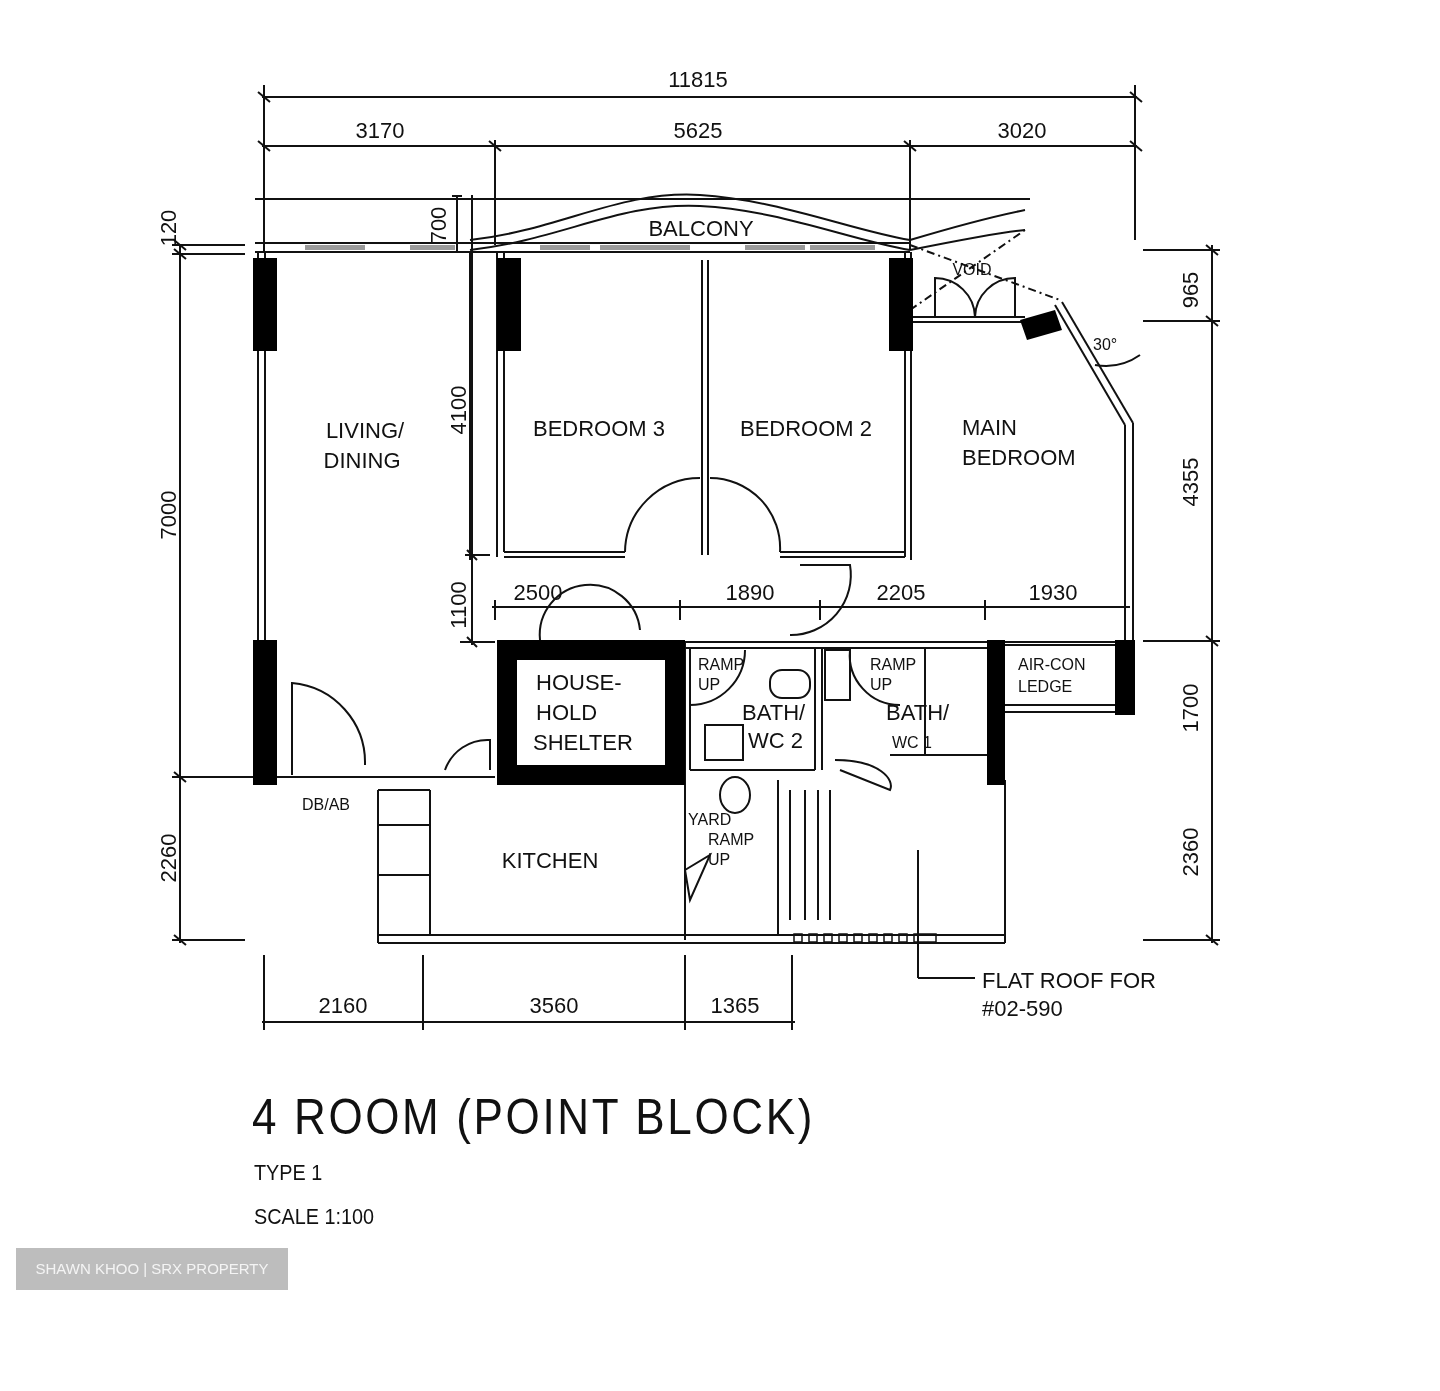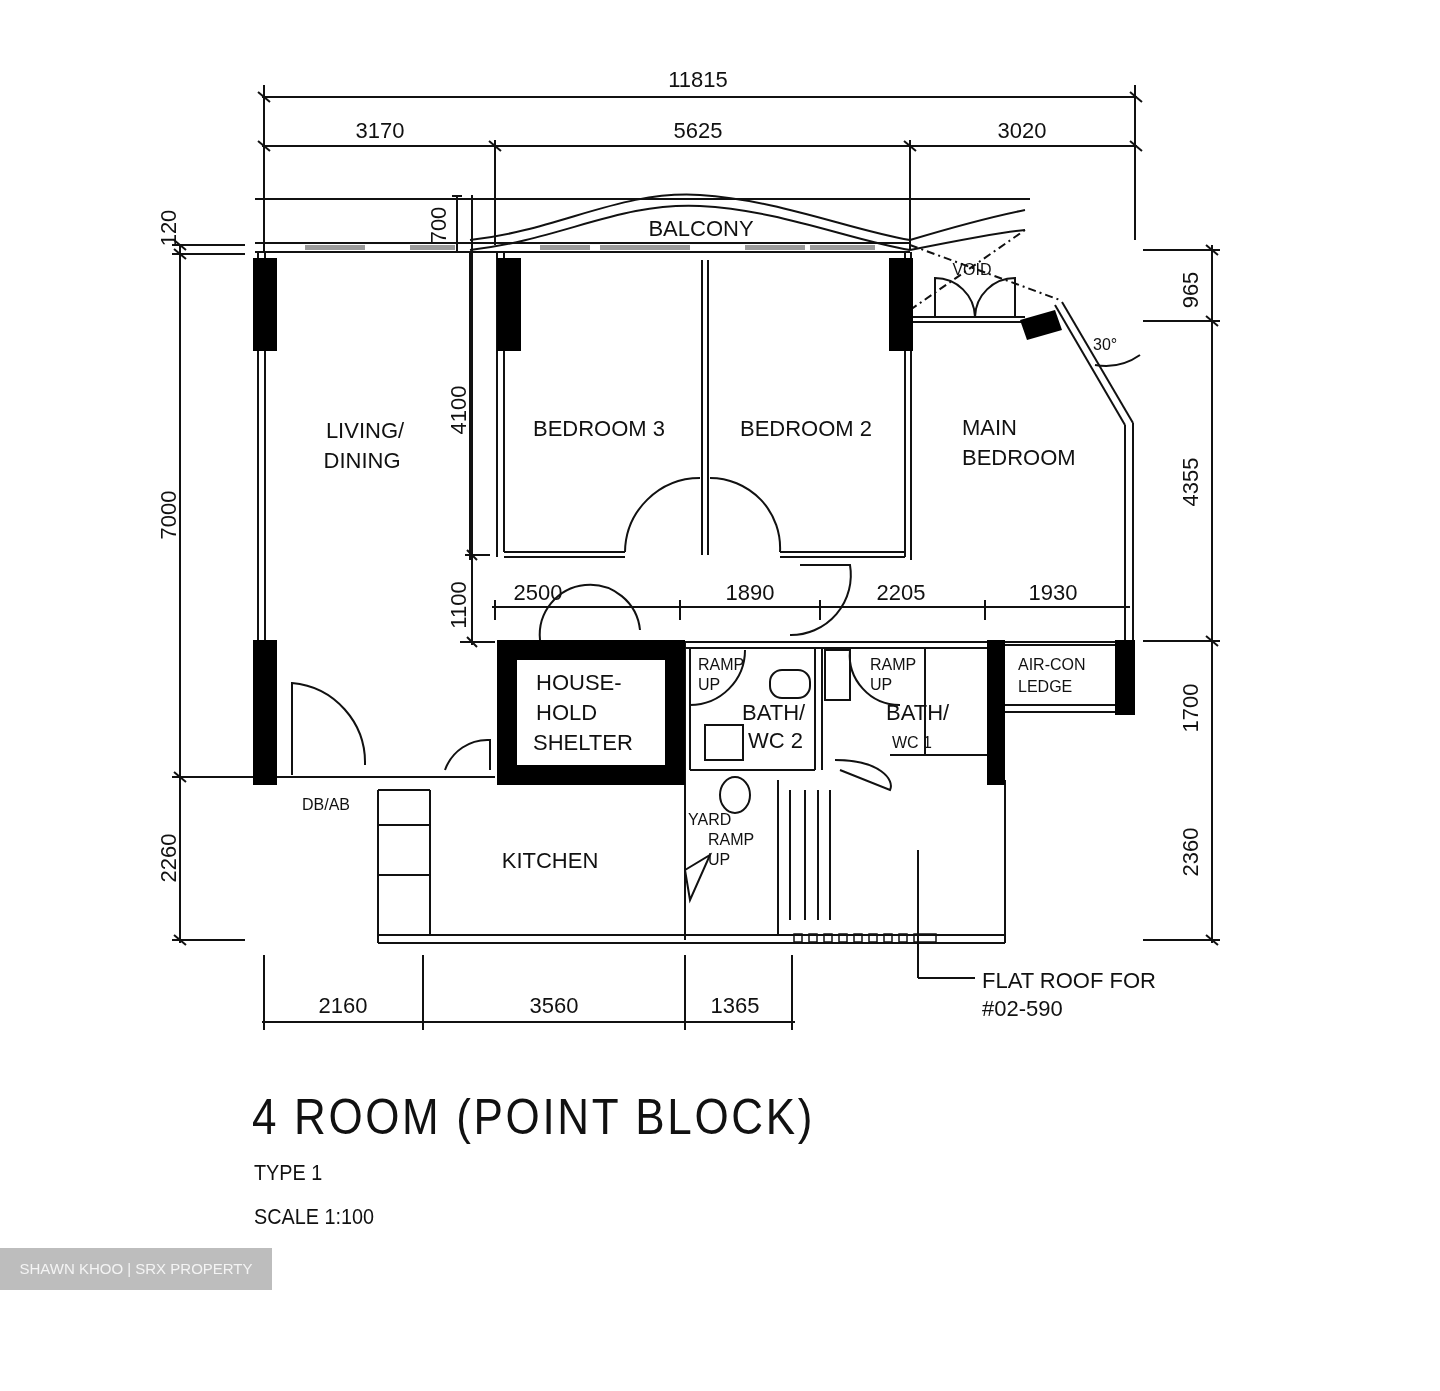--- a/index.html
+++ b/index.html
@@ -4,21 +4,21 @@
 <style>
   html, body { margin: 0; padding: 0; background: #ffffff; }
   body { width: 1440px; height: 1391px; position: relative; overflow: hidden; font-family: "Liberation Sans", sans-serif; }
   #plan { position: absolute; left: 0; top: 0; width: 1440px; height: 1391px; }
   svg text { font-family: "Liberation Sans Narrow", "Liberation Sans", sans-serif; fill: #111; }
   .dim { font-size: 22px; }
   .room { font-size: 22px; }
   .small { font-size: 16px; }
   .title { position: absolute; left: 252px; top: 1088px; font-size: 50px; letter-spacing: 3px; color: #111; font-weight: normal; transform: scaleX(0.88); transform-origin: left; }
   .sub { position: absolute; left: 254px; font-size: 22px; color: #111; transform: scaleX(0.9); transform-origin: left; }
-  .badge { position: absolute; left: 0; top: 1248px; width: 272px; height: 42px; background: #bdbdbd; color: #f4f4f4; font-size: 15px; line-height: 42px; text-align: center; }
+  .badge { position: absolute; left: 16px; top: 1248px; width: 272px; height: 42px; background: #bdbdbd; color: #f4f4f4; font-size: 15px; line-height: 42px; text-align: center; }
 </style>
 </head>
 <body>
 
 <svg id="plan" viewBox="0 0 1440 1391" xmlns="http://www.w3.org/2000/svg">
   <g stroke="#111" stroke-width="2" fill="none">
 
     <line x1="262" y1="97" x2="1137" y2="97"></line>
     <line x1="262" y1="146" x2="1137" y2="146"></line>
     <line x1="264" y1="85" x2="264" y2="252"></line>

